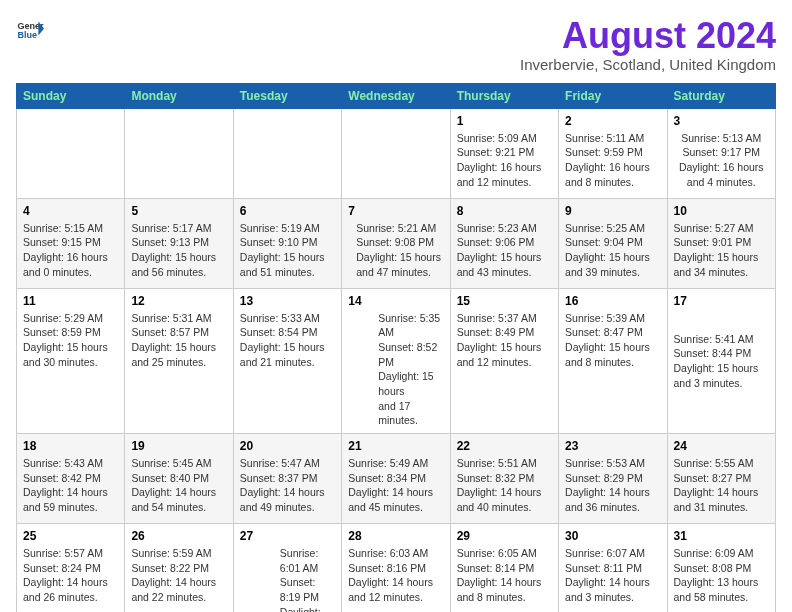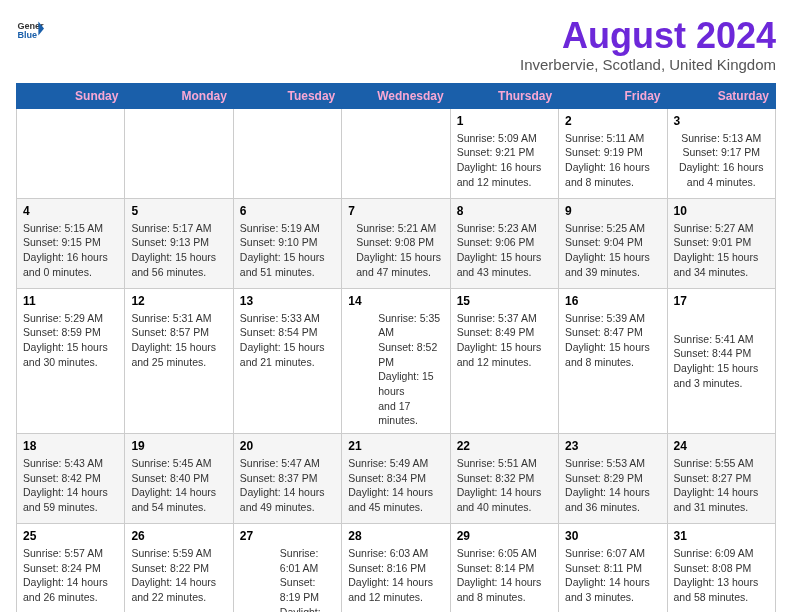--- a/index.html
+++ b/index.html
@@ -38,22 +38,22 @@
       font-size: 15px;
       color: #555;
     }
     .calendar {
       width: 100%;
       border-collapse: collapse;
       font-size: 11px;
     }
     .calendar th {
       background-color: #1a5faa;
-      color: #f9a8d4;
-      text-align: right;
+      color: #86efac;
+      text-align: left;
       padding: 5px 6px;
       font-size: 12px;
       font-weight: bold;
       border: 1px solid #1a5faa;
     }
     .calendar td {
       border: 1px solid #ccc;
       vertical-align: top;
       padding: 5px 6px;
       width: 107px;
@@ -116,21 +116,21 @@
         <td>
           <span class="day-num">1</span>
           <div class="day-info" style="white-space: pre-line;">Sunrise: 5:09 AM
 Sunset: 9:21 PM
 Daylight: 16 hours
 and 12 minutes.</div>
         </td>
         <td>
           <span class="day-num">2</span>
           <div class="day-info" style="white-space: pre-line;">Sunrise: 5:11 AM
-Sunset: 9:19 PM
+Sunset: 9:59 PM
 Daylight: 16 hours
 and 8 minutes.</div>
         </td>
         <td>
           <span class="day-num">3</span>
           <div class="day-info" style="white-space: pre-line; text-align: center;">Sunrise: 5:13 AM
 Sunset: 9:17 PM
 Daylight: 16 hours
 and 4 minutes.</div>
         </td>

